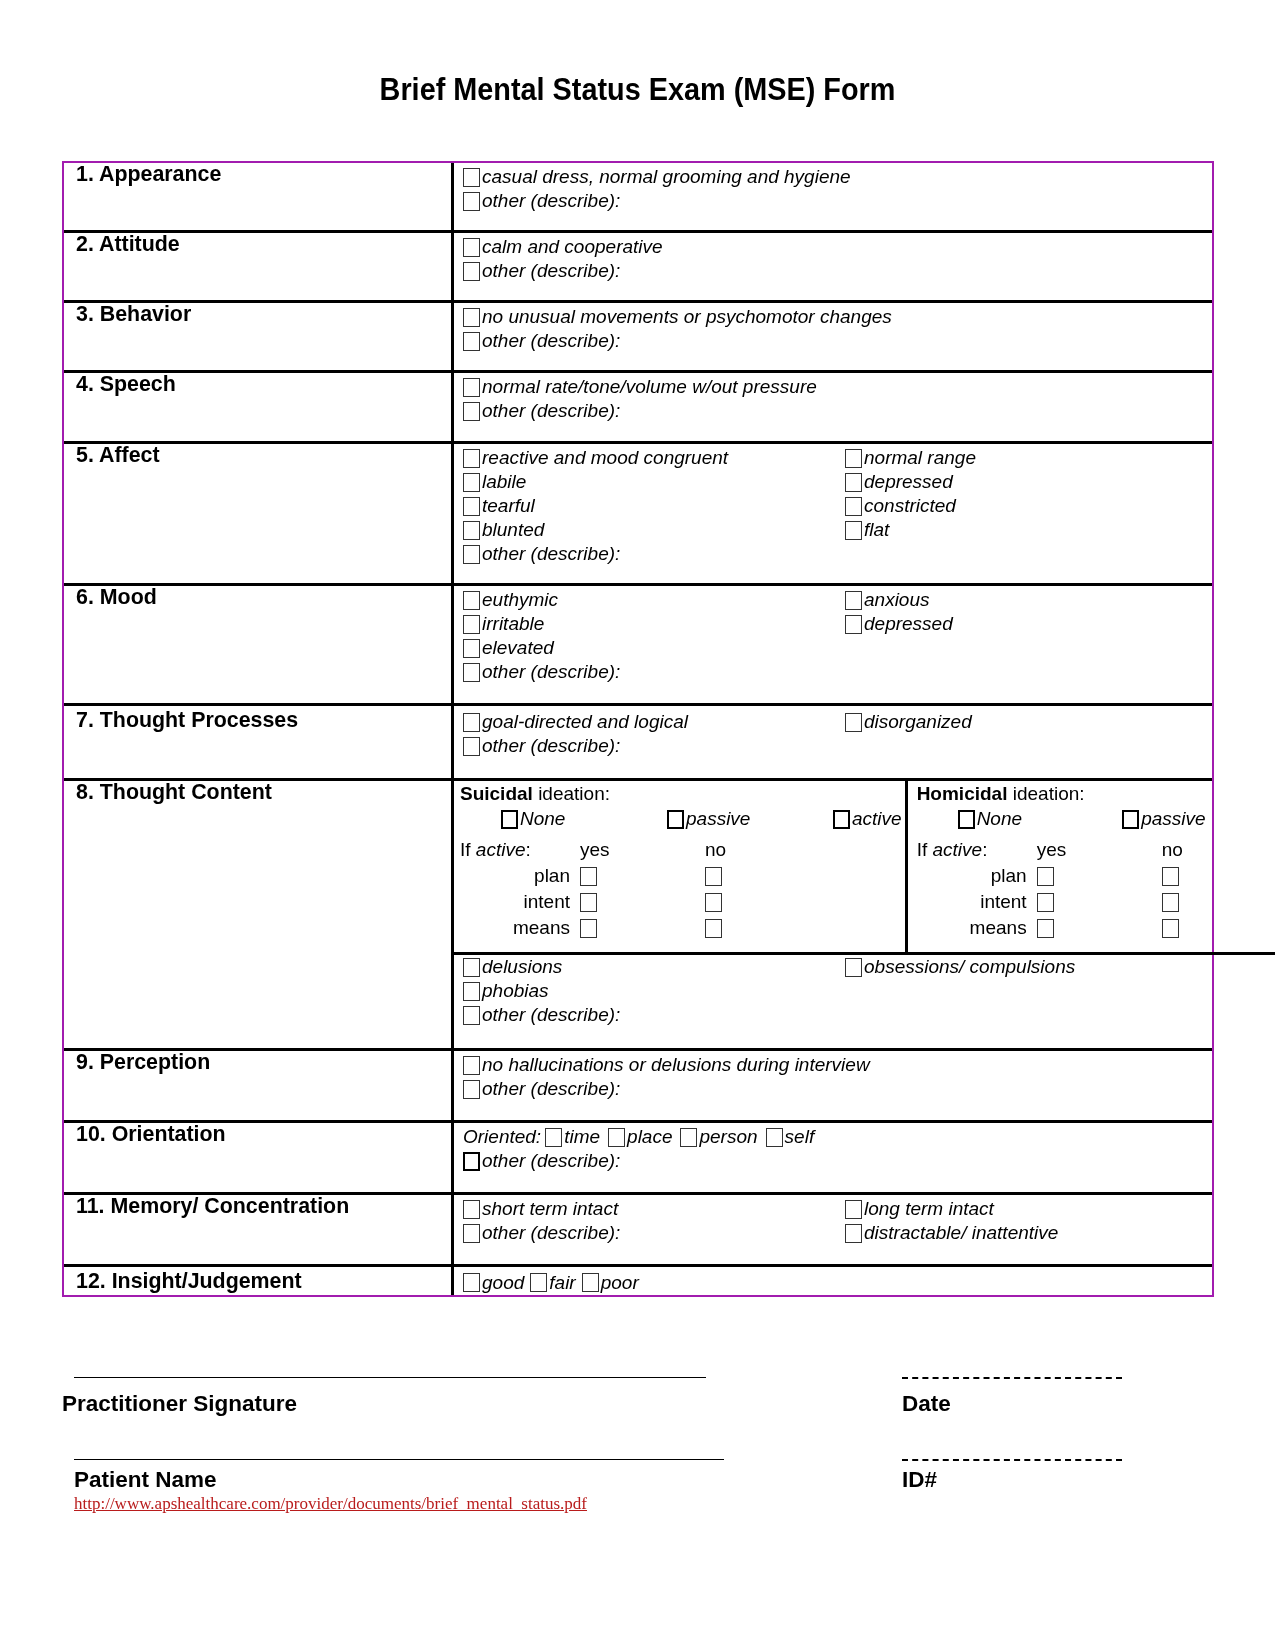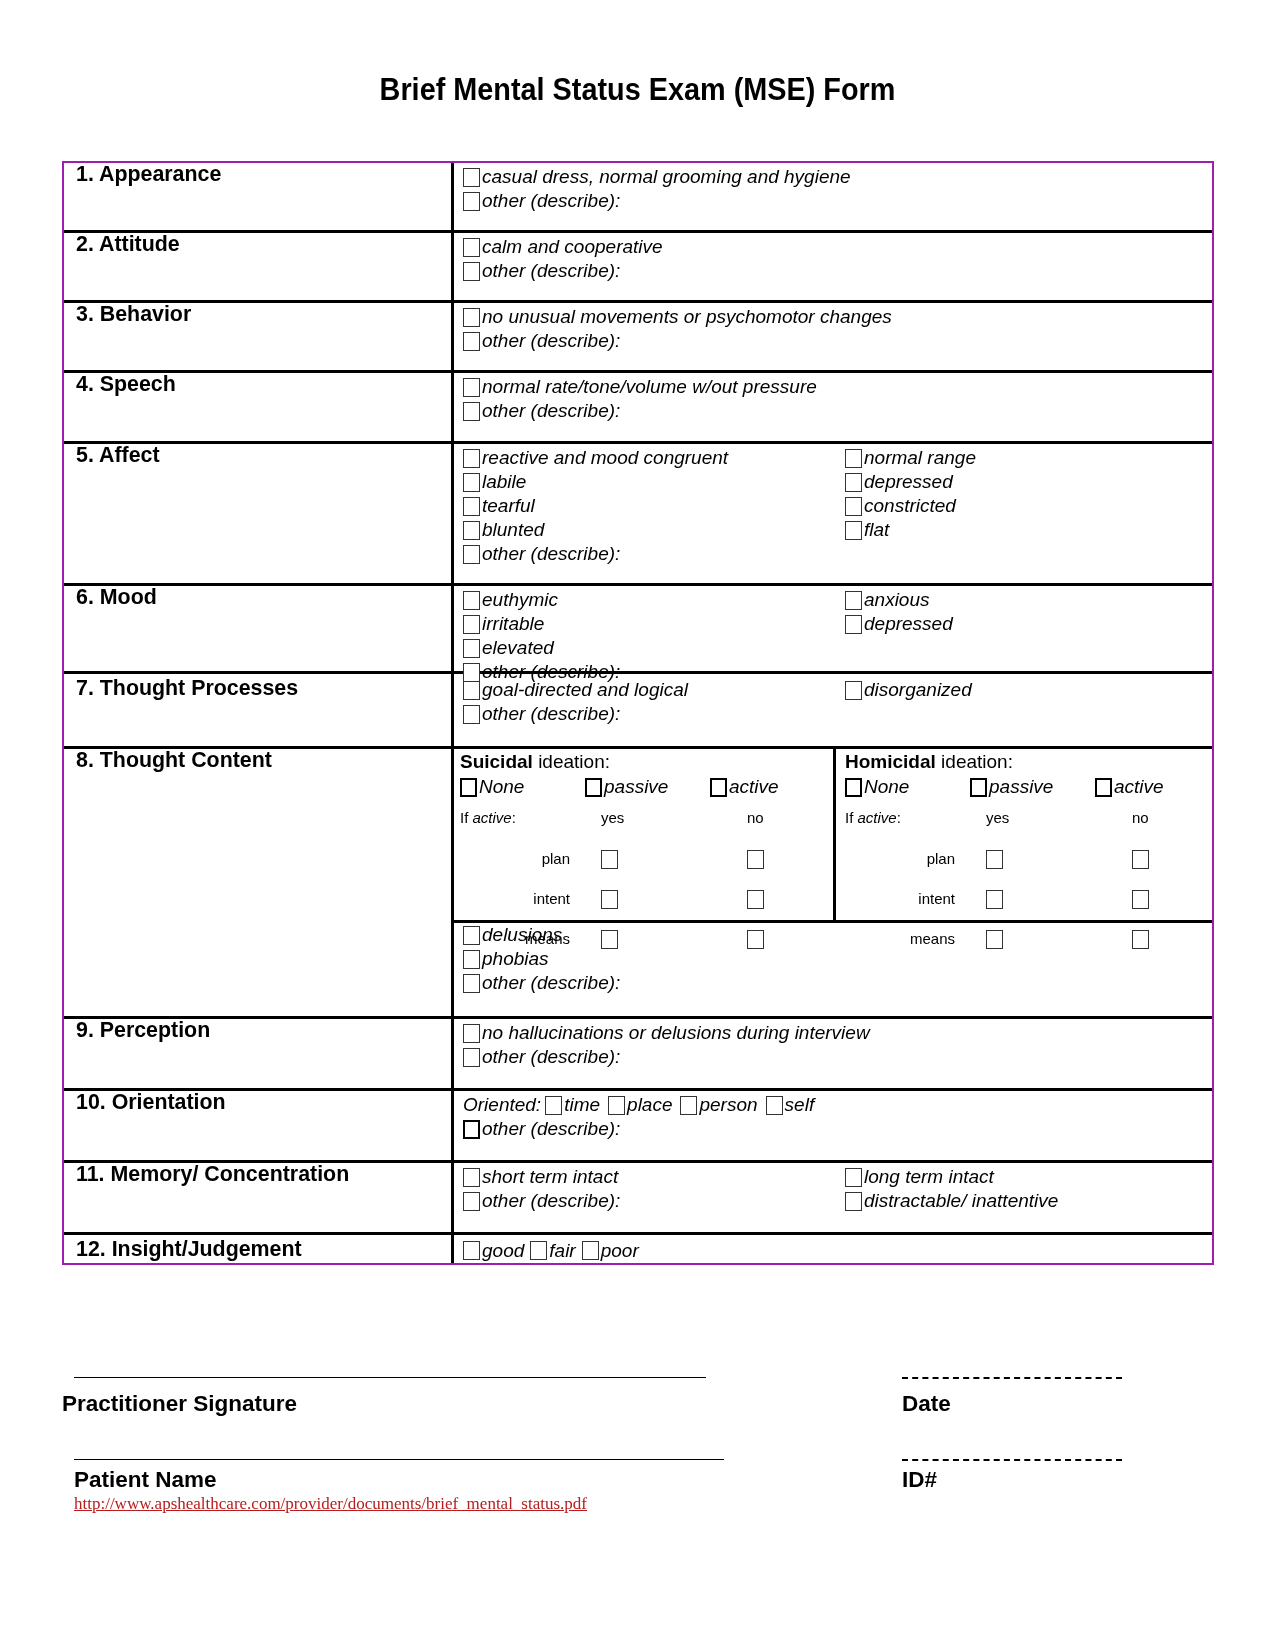--- a/index.html
+++ b/index.html
@@ -16,23 +16,23 @@
   .cb.bold { border:2.5px solid #000; }
   .cols { display:flex; }
   .col1 { width:382px; }
   .inline { display:flex; align-items:center; height:24px; }
   .inline .opt { margin-right:8px; }
   .sub { display:flex; border-bottom:3px solid #000; }
   .subcell { width:50%; box-sizing:border-box; padding:2px 0 0 6px; font-size:19px; }
   .subcell + .subcell { border-left:3px solid #000; padding-left:9px; }
   .subcell .hdr { font-style:normal; height:22px; line-height:22px; }
   .subcell .choices { display:flex; font-style:italic; height:28px; align-items:center; }
-  .subcell .choices .opt { width:125px; }
+  .subcell .choices .opt { width:125px;margin-left:41px; }
   .subcell .choices .opt:nth-child(3) { width:auto; }
-  .grid { display:grid; grid-template-columns:120px 125px 60px; font-style:normal; font-size:15px; row-gap:4px; margin-top:6px;gap:21px; }
+  .grid { display:grid; grid-template-columns:120px 125px 60px; font-style:normal; font-size:19px; row-gap:4px; margin-top:6px; }
   .grid .r { text-align:right; padding-right:10px; }
   .grid .c { display:flex; align-items:center; }
   .grid .ghdr { height:22px; line-height:22px; }
   .sig { position:absolute; font-weight:bold; font-size:22.5px; }
   .line { position:absolute; border-top:1.5px solid #000; height:0; }
   .dline { position:absolute; border-top:2px dashed #000; height:0; }
   .url { position:absolute; left:74px; top:1494px; font-family:"Liberation Serif", serif; font-size:17px; color:#b91c1c; text-decoration:underline; cursor:pointer; }
 </style>
 </head>
 <body>
@@ -136,21 +136,21 @@
             <span>constricted</span>
           </div>
         <div class="opt">
             <span class="cb"></span>
             <span>flat</span>
           </div>
       </div>
     </div>
   </div>
 
-  <div class="row" style="height:88px">
+  <div class="row" style="height:120px">
     <div class="lbl"><span>6. Mood</span></div>
     <div class="cnt cols">
       <div class="col1">
         <div class="opt">
             <span class="cb"></span>
             <span>euthymic</span>
           </div>
         <div class="opt">
             <span class="cb"></span>
             <span>irritable</span>
@@ -298,20 +298,26 @@
             </div>
           <div class="opt">
               <span class="cb"></span>
               <span>phobias</span>
             </div>
           <div class="opt">
               <span class="cb"></span>
               <span>other (describe):</span>
             </div>
         </div>
+        <div>
+          <div class="opt">
+              <span class="cb"></span>
+              <span>obsessions/ compulsions</span>
+            </div>
+        </div>
       </div>
     </div>
   </div>
 
   <div class="row" style="height:72px">
     <div class="lbl"><span>9. Perception</span></div>
     <div class="cnt">
       <div class="opt">
           <span class="cb"></span>
           <span>no hallucinations or delusions during interview</span>

